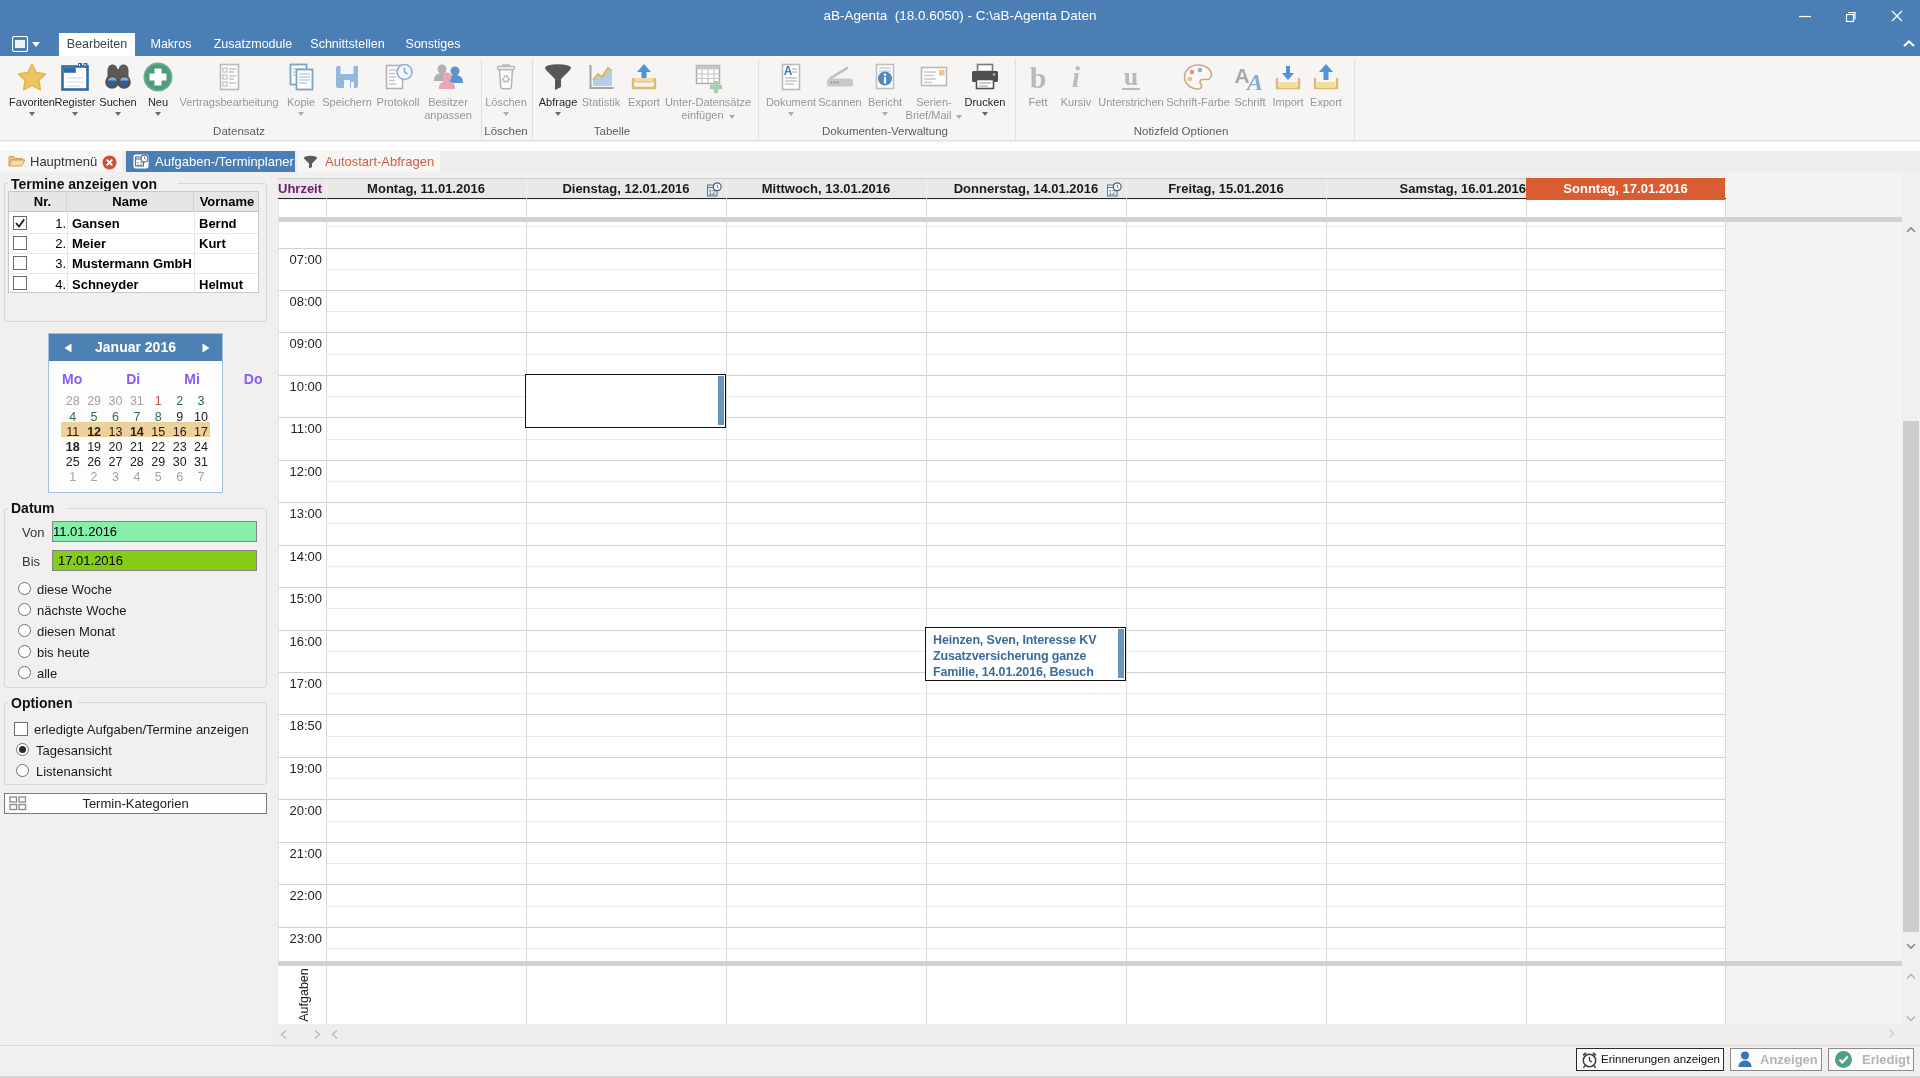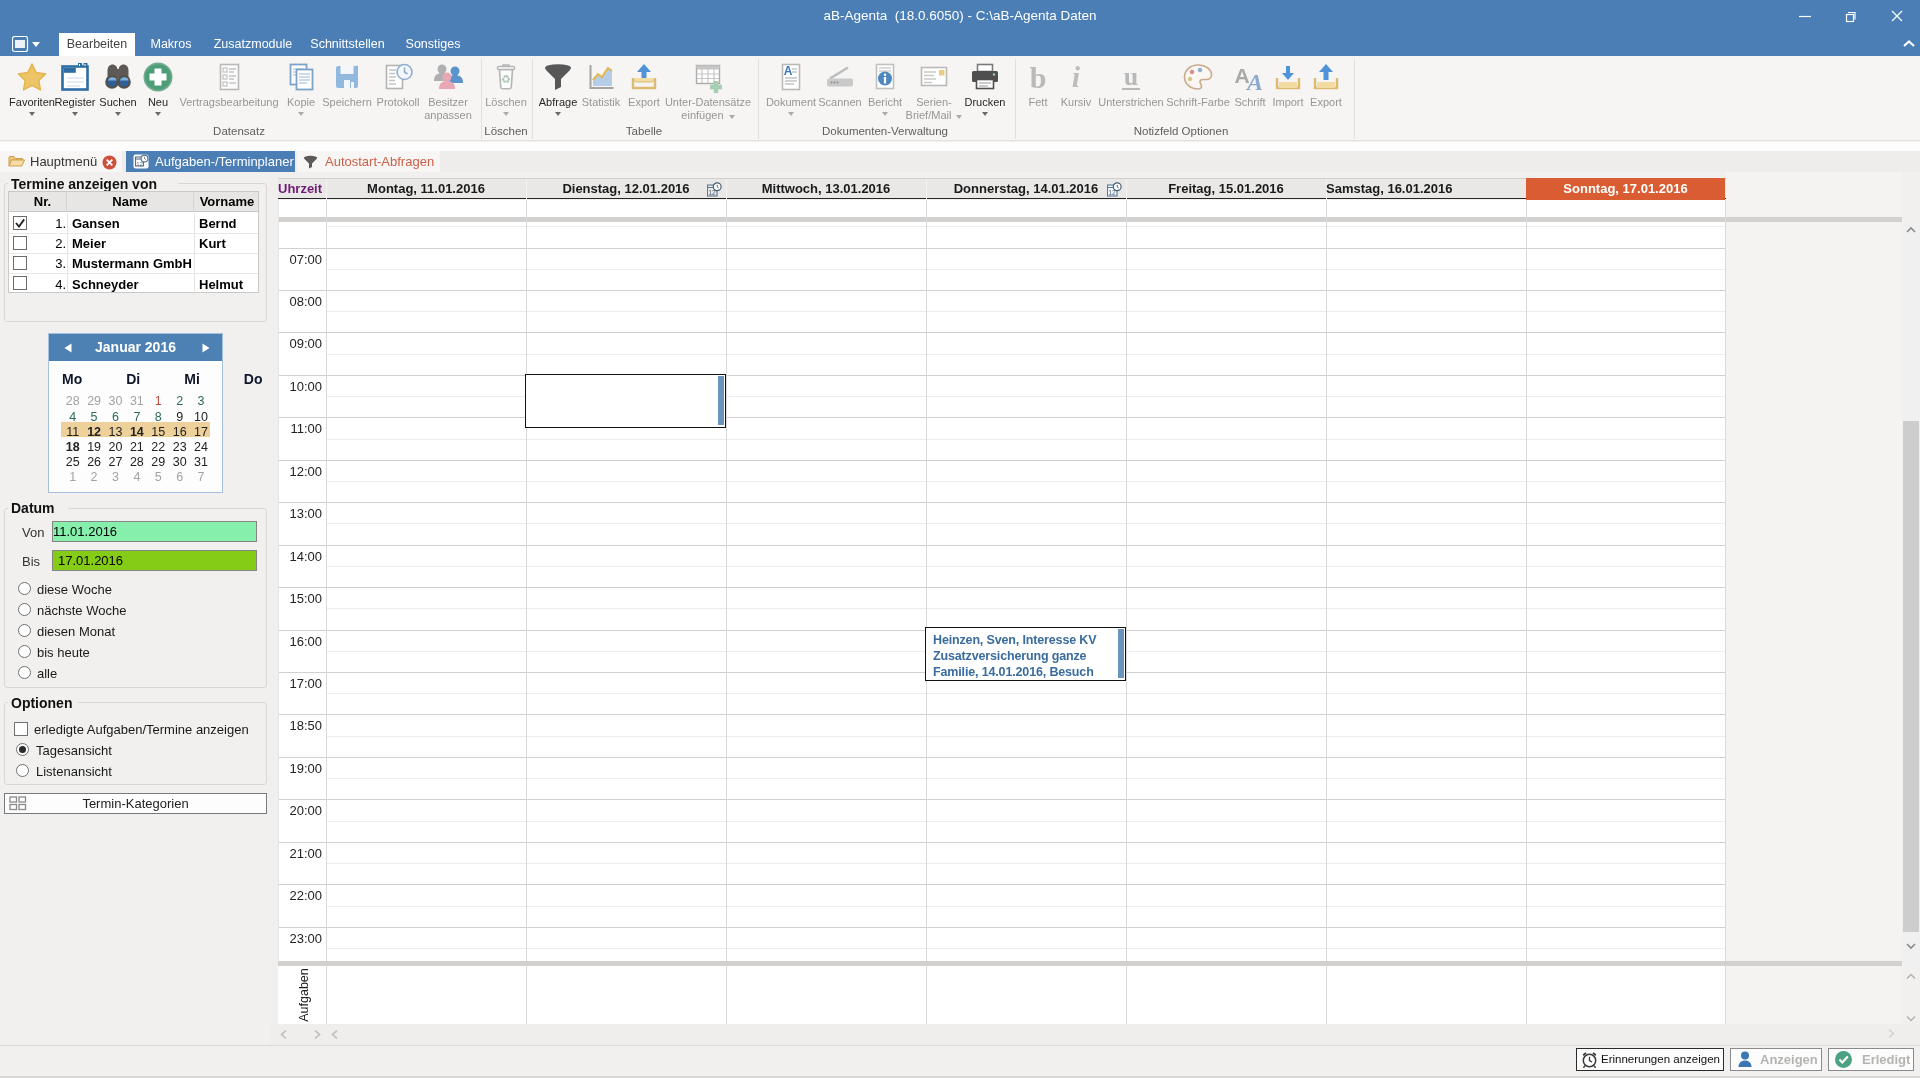--- a/index.html
+++ b/index.html
@@ -377,21 +377,21 @@
         <path d="M6 17v10h22V17" fill="none" stroke="#ddba71" stroke-width="2.4"></path>
         <path d="M8 21h18v6H8z" fill="#f2dca2"></path>
       </svg>
     </div>
 <div class="lb">Export</div>
 </div>
 <div class="gsep" style="left:1354px"></div>
 
 <div class="glab" style="left:239px">Datensatz</div>
 <div class="glab" style="left:506px">Löschen</div>
-<div class="glab" style="left:644px">Tabelle</div>
+<div class="glab" style="left:612px">Tabelle</div>
 <div class="glab" style="left:885px">Dokumenten-Verwaltung</div>
 <div class="glab" style="left:1181px">Notizfeld Optionen</div>
 
 <div class="abs" style="left:0;top:151px;width:122px;height:21px;background:#f7f6f5;"></div>
 <svg class="abs" style="left:8px;top:154px" width="17" height="14">
     <path d="M1 3.5h5l1.5 2H15v2" fill="none"></path>
     <path d="M1 12V3.5a1 1 0 011-1h4l1.5 2H14a1 1 0 011 1V6H4.2a1.4 1.4 0 00-1.35 1z" fill="#ecc57c" stroke="#cfa14e" stroke-width="1"></path>
     <path d="M1 12l2.2-5.2a1.2 1.2 0 011.1-.8H16.6L13.8 12z" fill="#f6dba6" stroke="#cfa14e" stroke-width="1"></path>
   </svg>
 <div class="abs" style="left:30px;top:154px;width:70px;height:18px;font-size:13px;color:#333;">Hauptmenü</div>
@@ -451,21 +451,21 @@
 
 <div class="abs" style="left:48px;top:333px;width:175px;height:160px;background:#fdfdfe;border:1px solid #a5c0dc;">
   <div style="position:absolute;left:0;top:0;width:100%;height:27px;background:#4d80b3;"></div>
   <div style="position:absolute;left:0;top:0;width:100%;height:27px;color:#fff;font-size:14px;font-weight:bold;text-align:center;line-height:26px;">Januar 2016</div>
   <svg style="position:absolute;left:15px;top:9px" width="8" height="10">
       <path d="M7.5 0.5v9L0.5 5z" fill="#fff"></path>
     </svg>
   <svg style="position:absolute;left:153px;top:9px" width="8" height="10">
       <path d="M0.5 0.5v9L7.5 5z" fill="#fff"></path>
     </svg>
-  <div style="position:absolute;left:13px;top:37px;width:150px;display:flex;font-size:14px;font-weight:bold;color:#0f172a;gap:44px;">
+  <div style="position:absolute;left:13px;top:37px;width:150px;display:flex;font-size:14px;font-weight:bold;color:#8b5cf6;gap:44px;">
       <span style="width:21.4px;text-align:center">Mo</span>
       <span style="width:21.4px;text-align:center">Di</span>
       <span style="width:21.4px;text-align:center">Mi</span>
       <span style="width:21.4px;text-align:left">Do</span>
       <span style="width:21.4px;text-align:center">Fr</span>
       <span style="width:21.4px;text-align:center">Sa</span>
       <span style="width:21.4px;text-align:center">So</span>
     </div>
   <div style="position:absolute;left:12px;top:87.5px;width:149px;height:15px;background:#eed09a;"></div>
   <div class="crow" style="top:60px">
@@ -573,21 +573,21 @@
 <div class="abs" style="left:526px;top:179px;width:1px;height:20px;background:#f4f3f2;"></div>
 <div class="abs" style="left:726px;top:179px;width:1px;height:20px;background:#f4f3f2;"></div>
 <div class="abs" style="left:926px;top:179px;width:1px;height:20px;background:#f4f3f2;"></div>
 <div class="abs" style="left:1126px;top:179px;width:1px;height:20px;background:#f4f3f2;"></div>
 <div class="abs" style="left:1326px;top:179px;width:1px;height:20px;background:#f4f3f2;"></div>
 <div class="abs" style="left:326px;top:181px;width:200px;font-size:13px;font-weight:bold;color:#1a1a1a;text-align:center;">Montag, 11.01.2016</div>
 <div class="abs" style="left:526px;top:181px;width:200px;font-size:13px;font-weight:bold;color:#1a1a1a;text-align:center;">Dienstag, 12.01.2016</div>
 <div class="abs" style="left:726px;top:181px;width:200px;font-size:13px;font-weight:bold;color:#1a1a1a;text-align:center;">Mittwoch, 13.01.2016</div>
 <div class="abs" style="left:926px;top:181px;width:200px;font-size:13px;font-weight:bold;color:#1a1a1a;text-align:center;">Donnerstag, 14.01.2016</div>
 <div class="abs" style="left:1126px;top:181px;width:200px;font-size:13px;font-weight:bold;color:#1a1a1a;text-align:center;">Freitag, 15.01.2016</div>
-<div class="abs" style="left:1326px;top:181px;width:200px;font-size:13px;font-weight:bold;color:#1a1a1a;text-align:left;">Samstag, 16.01.2016</div>
+<div class="abs" style="left:1326px;top:181px;width:200px;font-size:13px;font-weight:bold;color:#1a1a1a;text-align:right;">Samstag, 16.01.2016</div>
 <div class="abs" style="left:1526px;top:178px;width:199px;height:22px;background:#d95c33;"></div>
 <div class="abs" style="left:1526px;top:181px;width:199px;font-size:13px;font-weight:bold;color:#fff;text-align:center;">Sonntag, 17.01.2016</div>
 <svg class="abs" style="left:707px;top:182px" width="15" height="16">
     <rect x="0.5" y="3" width="9.5" height="11" fill="none" stroke="#5d7a95" stroke-width="1.1"></rect>
     <path d="M0.5 5.5h9.5" stroke="#5d7a95" stroke-width="1"></path>
     <text x="5" y="12.5" font-size="6.5" fill="#44607a" text-anchor="middle" font-family="Liberation Sans">12</text>
     <circle cx="10.2" cy="4.8" r="3.9" fill="#fdfdfd" stroke="#4b5f70" stroke-width="1.2"></circle>
     <path d="M10.2 2.9v1.9l1.5 1.2" stroke="#44607a" stroke-width="1" fill="none"></path>
   </svg>
 <svg class="abs" style="left:1107px;top:182px" width="15" height="16">

